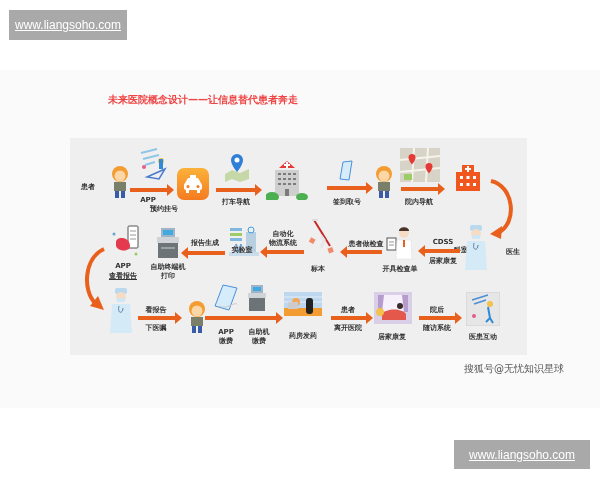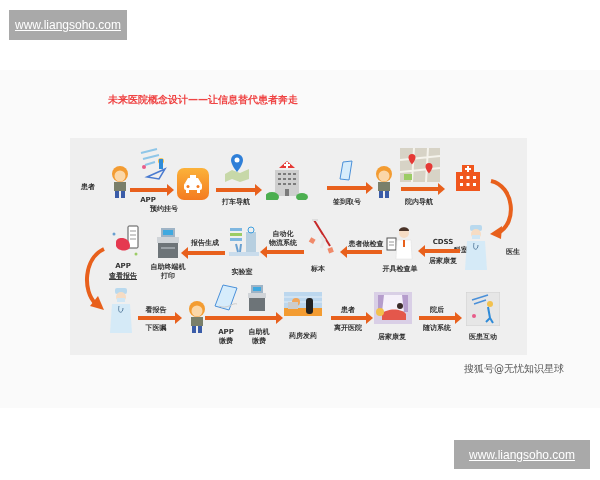--- a/index.html
+++ b/index.html
@@ -217,21 +217,21 @@
 
 <svg class="icon" style="left:228px; top:226px;" width="32" height="32" viewBox="0 0 32 32">
   <rect x="2" y="2" width="12" height="3" fill="#7fb7e0"></rect>
   <rect x="2" y="7" width="12" height="3" fill="#9ccc65"></rect>
   <rect x="2" y="12" width="12" height="3" fill="#7fb7e0"></rect>
   <rect x="18" y="6" width="10" height="22" fill="#b7cfe0"></rect>
   <circle cx="23" cy="4" r="3" fill="none" stroke="#3fa0e0" stroke-width="1"></circle>
   <rect x="1" y="26" width="30" height="4" fill="#c9dcec"></rect>
   <path d="M8 18 L10 26 M13 18 L12 26" stroke="#6aa0d0" stroke-width="2"></path>
 </svg>
-<div class="lbl" style="left:242px; top:267px;">实验室</div>
+<div class="lbl" style="left:242px; top:245px;">实验室</div>
 
 <div class="arrow l" style="left:187px; top:251px; width:38px;"></div>
 <div class="lbl" style="left:205px; top:238px;">报告生成</div>
 
 <svg class="icon" style="left:155px; top:228px;" width="26" height="30" viewBox="0 0 26 30">
   <rect x="6" y="0" width="14" height="9" fill="#9fb4c6"></rect>
   <rect x="8" y="2" width="10" height="5" fill="#3fa9e0"></rect>
   <rect x="2" y="9" width="22" height="6" fill="#d0d4d8"></rect>
   <rect x="3" y="15" width="20" height="15" fill="#6d7478"></rect>
   <rect x="6" y="19" width="14" height="2" fill="#9aa1a6"></rect>

